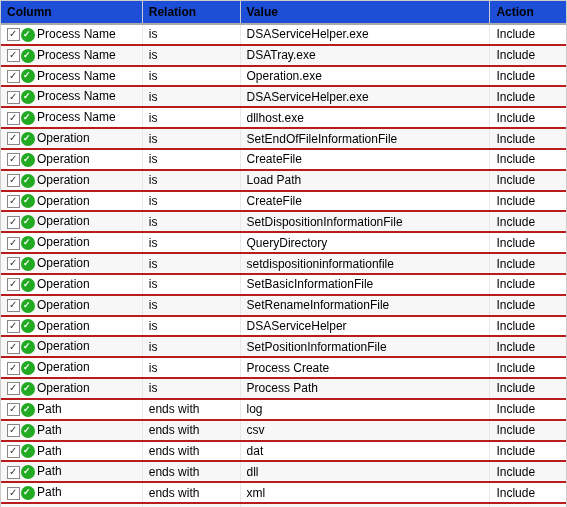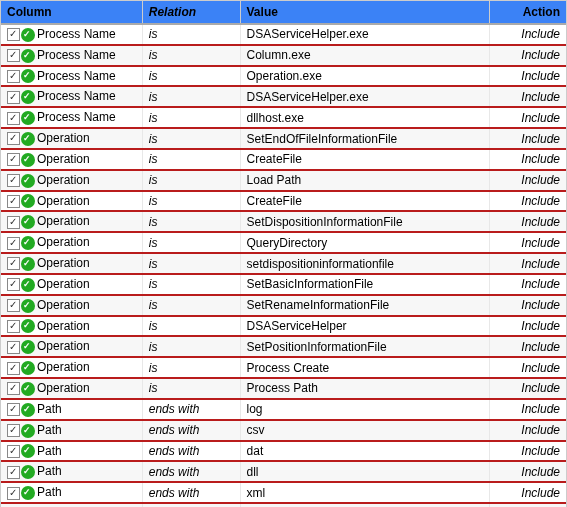--- a/index.html
+++ b/index.html
@@ -14,21 +14,21 @@
     .table-container {
       width: 567px;
       background: white;
       border: 1px solid #ccc;
     }
     table {
       width: 100%;
       border-collapse: collapse;
     }
     thead tr {
-      background: #3b82f6;
+      background: #1d4ed8;
       border-bottom: 2px solid #aaa;
     }
     thead th {
       padding: 4px 6px;
       text-align: left;
       font-weight: bold;
       font-size: 12px;
       color: #000;
       border-right: 1px solid #ccc;
     }
@@ -38,25 +38,25 @@
     }
     tbody tr:nth-child(odd) { background: #ffffff; }
     tbody tr:nth-child(even) { background: #f7f7f7; }
     tbody td {
       padding: 2px 6px;
       font-size: 12px;
       color: #000;
       border-right: 1px solid #e8e8e8;
       white-space: nowrap;
     }
-    tbody td:last-child { border-right: none; font-style: italic; }
+    tbody td:last-child { border-right: none; }
     .cell-col { width: 130px; }
-    .cell-relation { width: 90px; font-style: italic; }
+    .cell-relation { width: 90px; }
     .cell-value { width: 230px; }
-    .cell-action { width: 70px; text-align: right; }
+    .cell-action { width: 70px; }
     .checkbox {
       display: inline-block;
       width: 13px;
       height: 13px;
       border: 1px solid #888;
       background: white;
       vertical-align: middle;
       position: relative;
       margin-right: 1px;
     }
@@ -104,21 +104,21 @@
     <tbody id="table-body">
     <tr>
           <td class="cell-col"><span class="checkbox"></span><span class="green-circle"></span><span>Process Name</span></td>
           <td class="cell-relation">is</td>
           <td class="cell-value">DSAServiceHelper.exe</td>
           <td class="cell-action">Include</td>
         </tr>
         <tr>
           <td class="cell-col"><span class="checkbox"></span><span class="green-circle"></span><span>Process Name</span></td>
           <td class="cell-relation">is</td>
-          <td class="cell-value">Column.exe</td>
+          <td class="cell-value">DSATray.exe</td>
           <td class="cell-action">Include</td>
         </tr>
         <tr>
           <td class="cell-col"><span class="checkbox"></span><span class="green-circle"></span><span>Process Name</span></td>
           <td class="cell-relation">is</td>
           <td class="cell-value">Operation.exe</td>
           <td class="cell-action">Include</td>
         </tr>
         <tr>
           <td class="cell-col"><span class="checkbox"></span><span class="green-circle"></span><span>Process Name</span></td>

